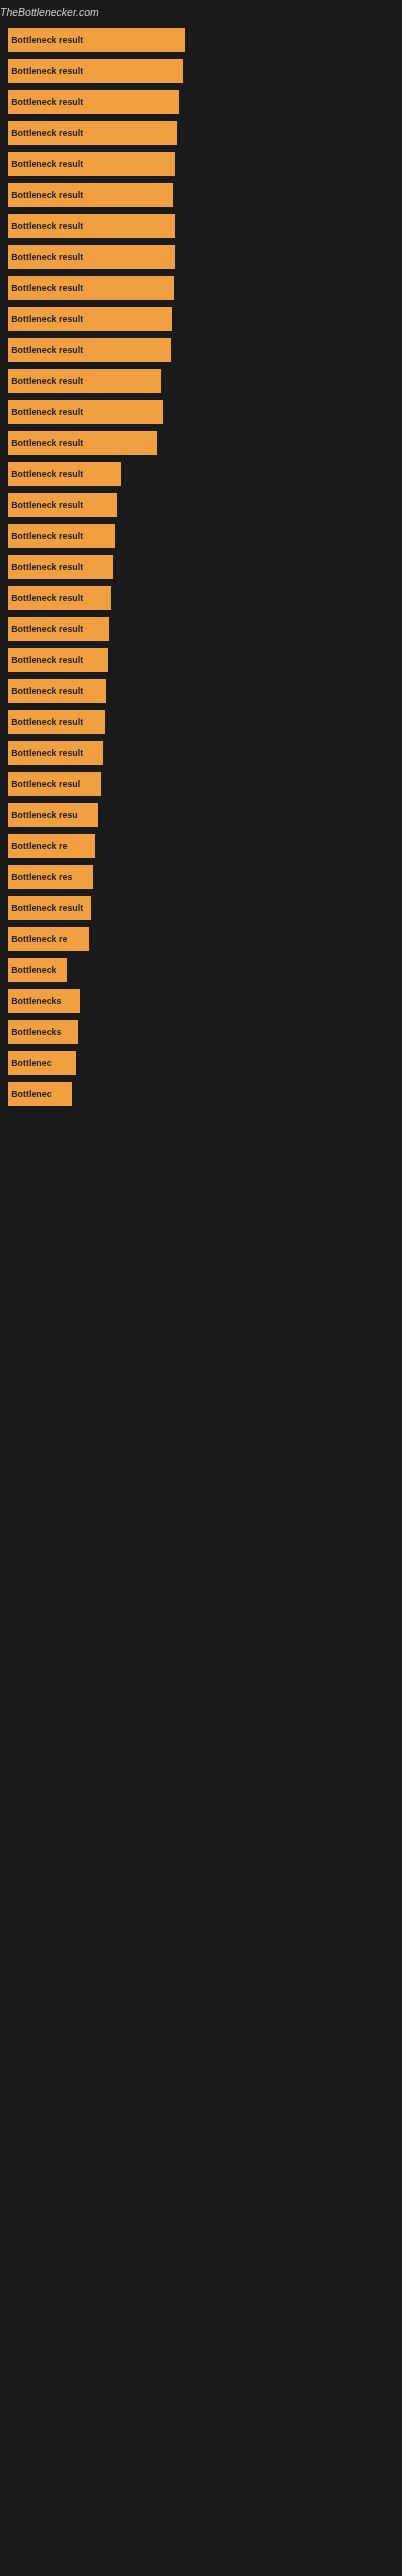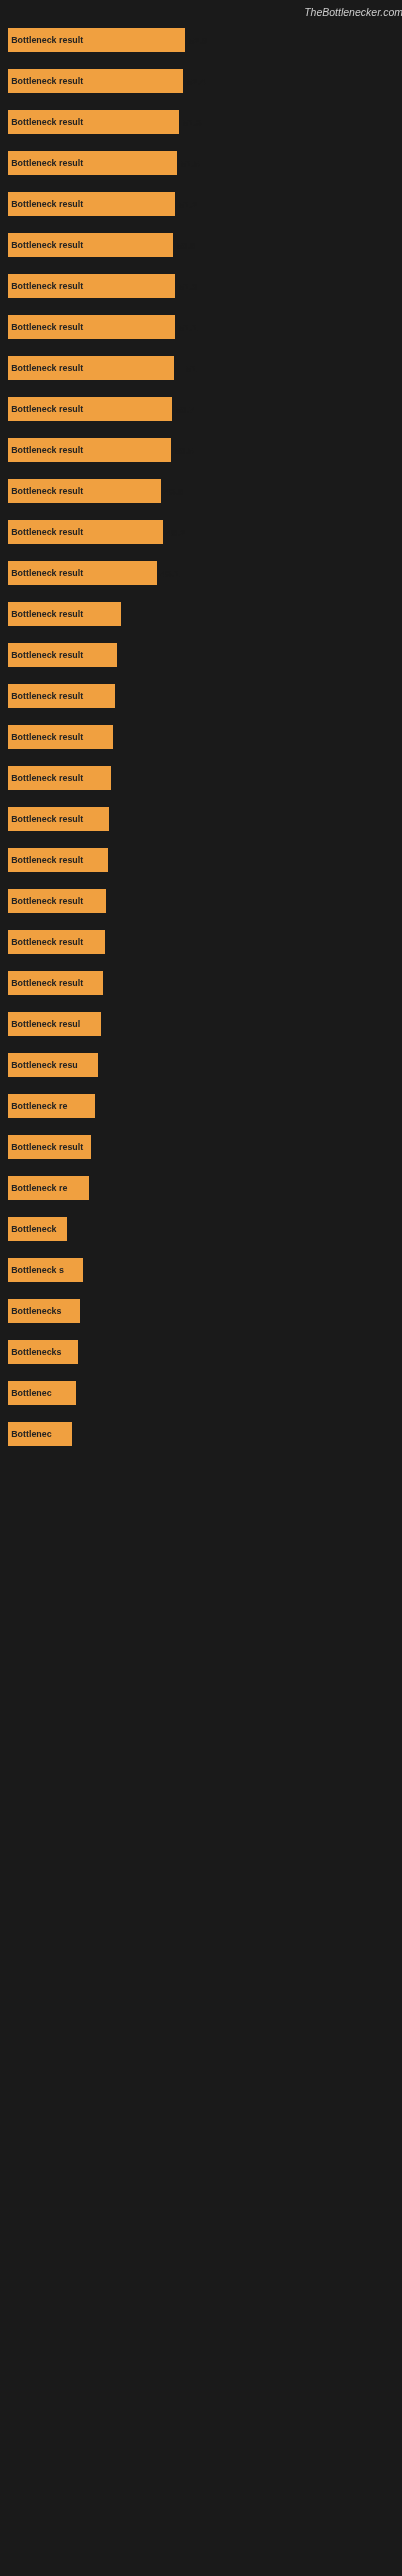--- a/index.html
+++ b/index.html
@@ -3,32 +3,32 @@
   <meta charset="utf-8">
   <style>
     * { margin: 0; padding: 0; box-sizing: border-box; }
     body {
       background: #1a1a1a;
       font-family: Arial, sans-serif;
       width: 403px;
       min-height: 2576px;
     }
     .header {
-      text-align: right;
+      text-align: left;
       padding: 6.4px 0 3.2px 0;
       color: #ccc;
       font-size: 10.5px;
       font-style: italic;
       background: #1a1a1a;
     }
     .bars-container {
       padding: 3.2px 8px;
       display: flex;
       flex-direction: column;
-      gap: 10px;
+      gap: 0px;
     }
     .bar-row {
       display: flex;
       align-items: center;
       padding: 3.2px 0;
       min-height: 31px;
     }
     .bar-wrap {
       position: relative;
       display: flex;
@@ -269,43 +269,43 @@
     </div>
     <div class="bar-row">
       <div class="bar-wrap">
         <div class="bar" style="width: 87px;">
           <span class="bar-label">Bottleneck re</span>
         </div>
       </div>
     </div>
     <div class="bar-row">
       <div class="bar-wrap">
+        <div class="bar" style="width: 85px;">
+          <span class="bar-label">Bottleneck res</span>
+        </div>
+      </div>
+    </div>
+    <div class="bar-row">
+      <div class="bar-wrap">
         <div class="bar" style="width: 83px;">
           <span class="bar-label">Bottleneck result</span>
         </div>
       </div>
     </div>
     <div class="bar-row">
       <div class="bar-wrap">
         <div class="bar" style="width: 81px;">
           <span class="bar-label">Bottleneck re</span>
         </div>
       </div>
     </div>
     <div class="bar-row">
       <div class="bar-wrap">
         <div class="bar" style="width: 59px;">
           <span class="bar-label">Bottleneck</span>
-        </div>
-      </div>
-    </div>
-    <div class="bar-row">
-      <div class="bar-wrap">
-        <div class="bar" style="width: 75px;">
-          <span class="bar-label">Bottleneck s</span>
         </div>
       </div>
     </div>
     <div class="bar-row">
       <div class="bar-wrap">
         <div class="bar" style="width: 72px;">
           <span class="bar-label">Bottlenecks</span>
         </div>
       </div>
     </div>

